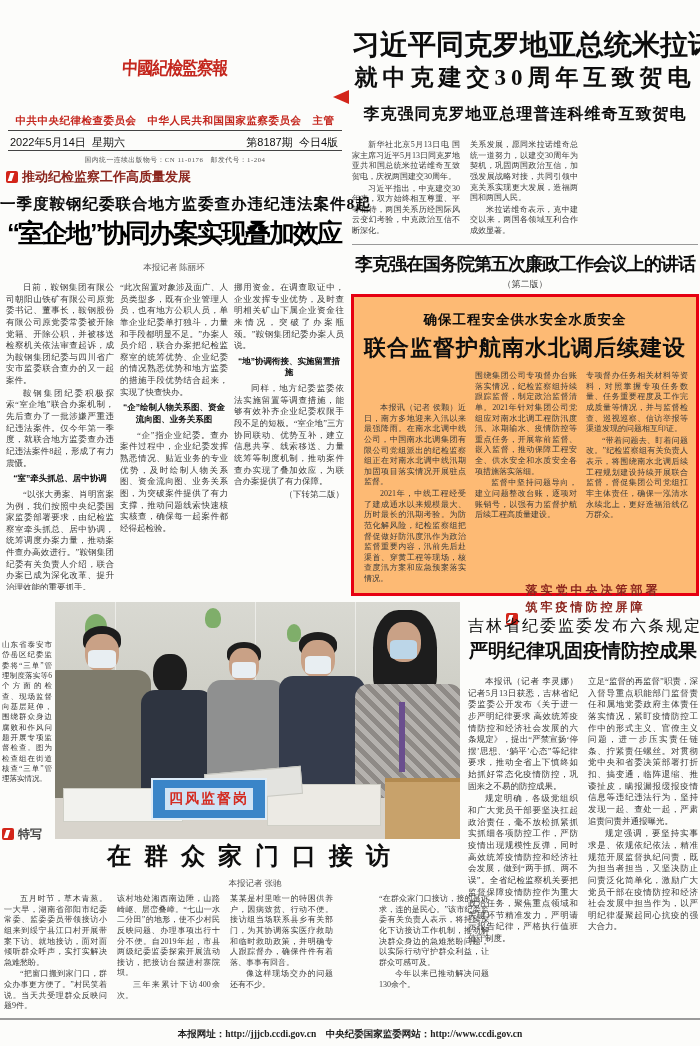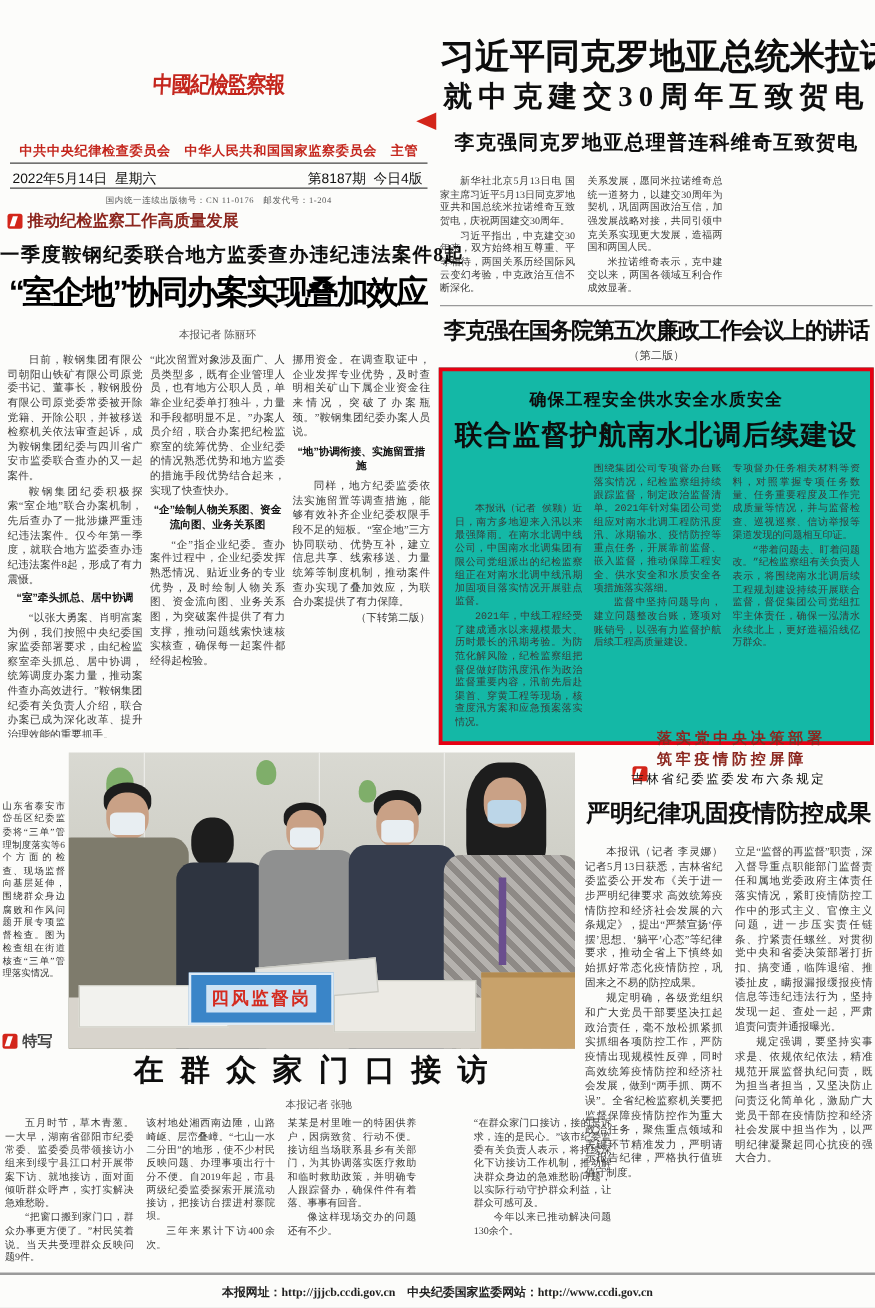--- a/index.html
+++ b/index.html
@@ -26,21 +26,21 @@
   
   .col{text-align:justify;color:#3a3a3a;}
   .col p{margin:0 0 1px 0;text-indent:2em;}
   .col p.cont{text-indent:0;}
   .csub{font-weight:bold;color:#111;text-align:center;text-indent:0 !important;
     font-family:"Liberation Sans",sans-serif;margin:4px 0 !important;}
   .turnref{text-align:right;text-indent:0 !important;color:#333;}
   .f8{font-size:8px;line-height:1.33;}
   .f85{font-size:8.5px;line-height:1.37;}
   
-  .redbox{border:3px solid #e60012;background:#14b8a6;font-family:Liberation Mono, monospace;}
+  .redbox{border:3px solid #e60012;background:#fdba74;}
   
   .photo{background:linear-gradient(180deg,#d9d9d2 0%,#c9c9c0 60%,#bdbcb2 100%);overflow:hidden;}
   .panel{position:absolute;top:0;bottom:0;width:1px;background:rgba(255,255,255,.5);}
   .plant{position:absolute;width:22px;height:26px;background:#7fae6a;border-radius:50% 50% 40% 40%;}
   .head{position:absolute;background:#c9a186;border-radius:45%;}
   .hair{position:absolute;background:#1d1d1d;border-radius:50% 50% 35% 35%;}
   .mask{position:absolute;background:#e8eef2;border-radius:20%;}
   .bodyshape{position:absolute;border-radius:14px 14px 0 0;}
   .sign{position:absolute;background:#3a85c8;border:2px solid #ddebf7;display:flex;
     align-items:center;justify-content:center;}
@@ -206,21 +206,21 @@
     <p>今年以来已推动解决问题130余个。</p>
   </div>
 
   <div class="abs" style="left:468px;top:582px;width:230px;text-align:center;">
     <span class="kicker-icon" style="vertical-align:-14px;"></span>
     <span style="display:inline-block;text-align:left;">
       <span class="kicker" style="font-size:12px;letter-spacing:3px;display:block;">落实党中央决策部署</span>
       <span class="kicker" style="font-size:12px;letter-spacing:3px;display:block;">筑牢疫情防控屏障</span>
     </span>
   </div>
-  <div class="abs h-serif" style="left:468px;top:616px;width:230px;font-size:10px;letter-spacing:2px;font-weight:normal;">吉林省纪委监委发布六条规定</div>
+  <div class="abs h-serif" style="left:468px;top:616px;width:230px;font-size:16px;letter-spacing:2px;font-weight:normal;">吉林省纪委监委发布六条规定</div>
   <div class="abs h-serif" style="left:468px;top:638px;width:230px;font-size:19px;">严明纪律巩固疫情防控成果</div>
   <div class="abs col f85" style="left:468px;top:676px;width:110px;height:338px;overflow:hidden;">
     <p>本报讯（记者 李灵娜）记者5月13日获悉，吉林省纪委监委公开发布《关于进一步严明纪律要求 高效统筹疫情防控和经济社会发展的六条规定》，提出“严禁宣扬‘停摆’思想、‘躺平’心态”等纪律要求，推动全省上下慎终如始抓好常态化疫情防控，巩固来之不易的防控成果。</p>
     <p>规定明确，各级党组织和广大党员干部要坚决扛起政治责任，毫不放松抓紧抓实抓细各项防控工作，严防疫情出现规模性反弹，同时高效统筹疫情防控和经济社会发展，做到“两手抓、两不误”。全省纪检监察机关要把监督保障疫情防控作为重大政治任务，聚焦重点领域和关键环节精准发力，严明请示报告纪律，严格执行值班值守制度。</p>
   </div>
   <div class="abs col f85" style="left:588px;top:676px;width:110px;height:338px;overflow:hidden;">
     <p class="cont">立足“监督的再监督”职责，深入督导重点职能部门监督责任和属地党委政府主体责任落实情况，紧盯疫情防控工作中的形式主义、官僚主义问题，进一步压实责任链条、拧紧责任螺丝。对贯彻党中央和省委决策部署打折扣、搞变通，临阵退缩、推诿扯皮，瞒报漏报缓报疫情信息等违纪违法行为，坚持发现一起、查处一起，严肃追责问责并通报曝光。</p>
     <p>规定强调，要坚持实事求是、依规依纪依法，精准规范开展监督执纪问责，既为担当者担当，又坚决防止问责泛化简单化，激励广大党员干部在疫情防控和经济社会发展中担当作为，以严明纪律凝聚起同心抗疫的强大合力。</p>
   </div>
 

